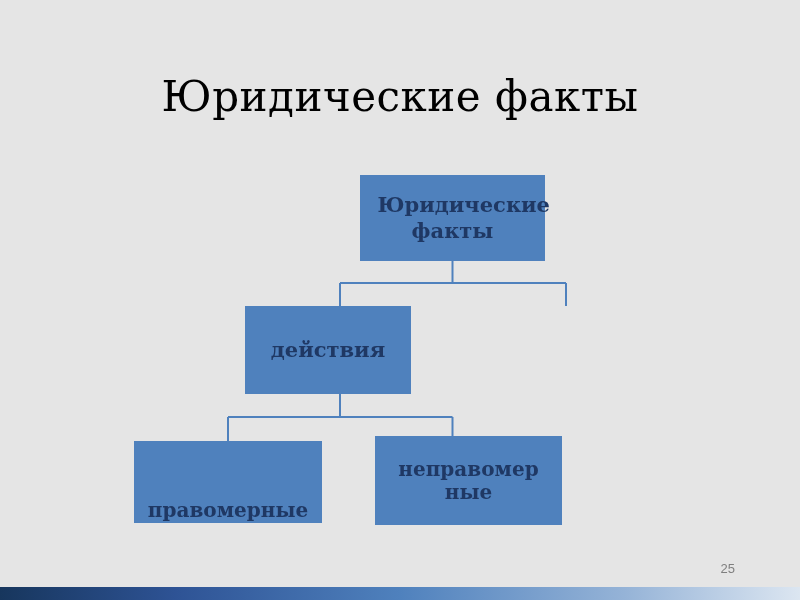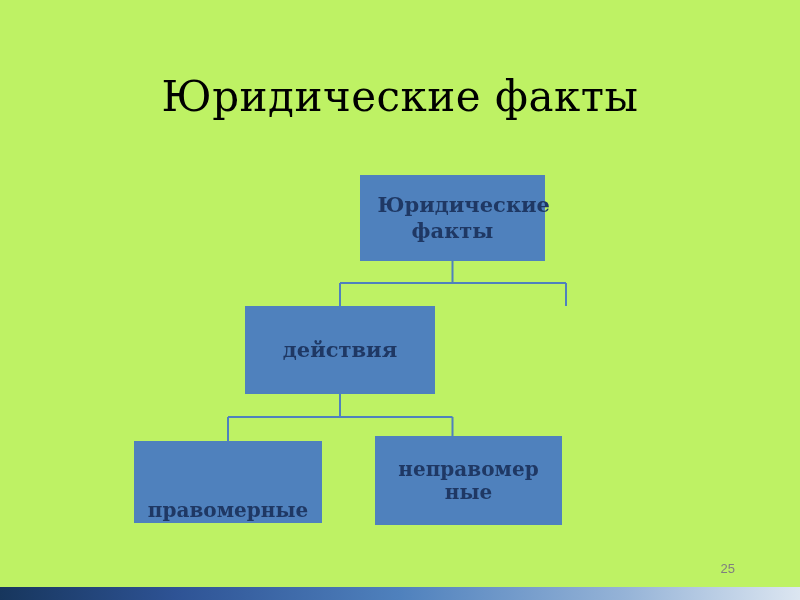--- a/index.html
+++ b/index.html
@@ -10,36 +10,36 @@
     --page-number-color:#7F7F7F;
     --bar-left:#17365D;
     --bar-mid:#4F81BD;
     --bar-right:#DCE6F1;
   }
   html,body{margin:0;padding:0;}
   body{
     width:800px;height:600px;background:#ffffff;overflow:hidden;
     font-family:"DejaVu Serif","Liberation Serif",serif;
   }
-  .slide{position:relative;width:800px;height:600px;background:#bef264;}
+  .slide{position:relative;width:800px;height:600px;background:#e5e5e5;}
   .title{
     position:absolute;top:72px;left:0;right:0;margin:0;
     text-align:center;font-size:42px;font-weight:500;
     color:var(--title-color);letter-spacing:0.5px;
   }
   .connectors{position:absolute;left:0;top:0;width:800px;height:600px;pointer-events:none;}
   .connectors line{stroke:var(--connector);stroke-width:2;}
   .node{
     position:absolute;background:var(--box-fill);
     display:flex;align-items:center;justify-content:center;
     text-align:center;color:var(--box-text);
     font-weight:bold;font-size:21px;line-height:1.25;
   }
   .node-root   {left:360px;top:175px;width:185px;height:86px;}
-  .node-actions{left:245px;top:306px;width:190px;height:88px;}
+  .node-actions{left:245px;top:306px;width:166px;height:88px;}
   .node-events {left:472px;top:306px;width:188px;height:86px;}
   .node-lawful {left:134px;top:441px;width:188px;height:82px;font-size:20px;align-items:flex-end;}
   .node-unlawful{left:359px;top:436px;width:187px;height:89px;font-size:20px;margin-left:16px;}
   .node .lbl{display:inline-block;max-width:170px;}
   .node-root .lbl{max-width:150px;}
   .node-unlawful .lbl{max-width:148px;overflow-wrap:anywhere;line-height:1.15;}
   .page-number{
     position:absolute;right:65px;bottom:24px;
     font-size:13px;color:var(--page-number-color);
     font-family:"Liberation Sans",sans-serif;

